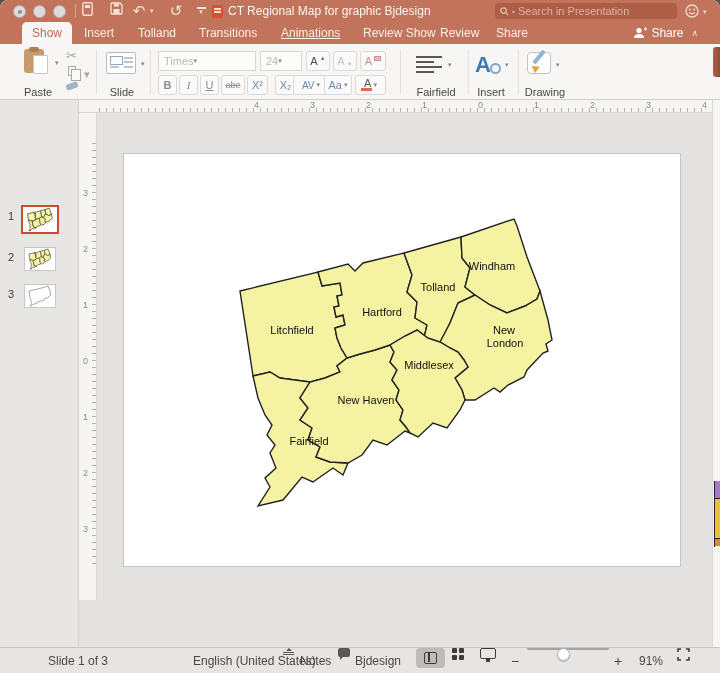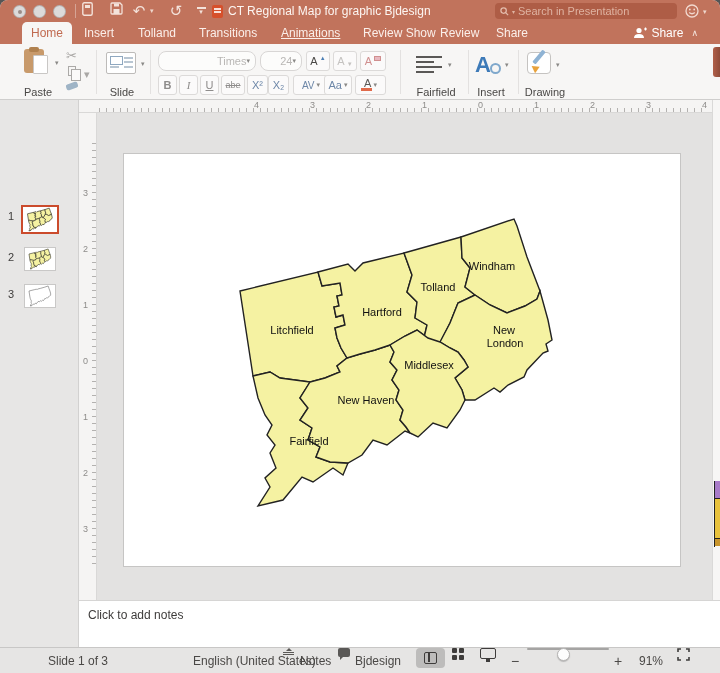--- a/index.html
+++ b/index.html
@@ -47,34 +47,34 @@
   .smallbtn { position:absolute; font-size:11px; color:#A9A7A5; }
   #scissors { left:66px; top:4px; font-size:13px; }
   #copy-icon { left:68px; top:22px; width:8px; height:10px; border:1px solid #ABA9A7; background:#F7F6F5; }
   #copy-icon::after { content:""; position:absolute; left:2px; top:2px; width:8px; height:10px; border:1px solid #ABA9A7; background:#FBFAF9; }
   #copy-caret { left:84px; top:24px; }
   #brush-icon { left:66px; top:39px; width:12px; height:6px; background:#9FB4C6; border-radius:2px; transform:rotate(-20deg); }
   #slides-icon { position:absolute; left:106px; top:8px; width:30px; height:22px; background:#FFFFFF; border:1px solid #BDBBB9; border-radius:2px; }
   #slides-icon::before { content:""; position:absolute; left:3px; top:3px; width:11px; height:7px; border:1px solid #8FA8C0; }
   #slides-icon::after { content:""; position:absolute; left:17px; top:4px; width:9px; height:2px; background:#B9C6D2; box-shadow:0 4px 0 #B9C6D2, -14px 9px 0 #B9C6D2, 0 9px 0 #B9C6D2; }
   #slides-caret { position:absolute; left:141px; top:16px; }
-  .combo { position:absolute; top:7px; height:20px; background:#FCFCFB; border:1px solid #D8D6D5; border-radius:8px; display:flex; align-items:center; justify-content:flex-end; padding:0 5px; font-size:11px; color:#B9B7B5; }
+  .combo { position:absolute; top:7px; height:20px; background:#FCFCFB; border:1px solid #D8D6D5; border-radius:0; display:flex; align-items:center; justify-content:flex-start; padding:0 5px; font-size:11px; color:#B9B7B5; }
   #font-name { left:158px; width:98px; }
   #font-size { left:260px; width:42px; }
   .fmtbtn { position:absolute; height:20px; background:#FBFAFA; border:1px solid #DCDAD9; border-radius:3px; display:flex; align-items:center; justify-content:center; font-size:11px; color:#8E8C8B; gap:2px; }
   .row1 { top:7px; } .row2 { top:31px; }
   #btn-grow { left:306px; width:24px; color:#4A4846; } #btn-grow .up { font-size:6px; color:#4C7FB5; margin-top:-7px; }
   #btn-shrink { left:333px; width:24px; color:#C5C3C1; } #btn-shrink .dn { font-size:6px; color:#C5C3C1; margin-top:5px; }
   #btn-clear { left:360px; width:26px; color:#D08F8F; } #btn-clear .eraser { width:7px; height:5px; background:#E8B8C0; border:1px solid #D08F8F; margin-top:-6px; }
   #btn-bold { left:158px; width:19px; font-weight:bold; }
   #btn-italic { left:179px; width:19px; font-style:italic; font-family:"Liberation Serif",serif; }
   #btn-under { left:200px; width:19px; text-decoration:underline; }
   #btn-strike { left:221px; width:24px; font-size:9px; text-decoration:line-through; }
   #btn-sup { left:247px; width:21px; color:#6D87A8; }
-  #btn-sub { left:268px; width:21px; color:#6D87A8; }
+  #btn-sub { left:275px; width:21px; color:#6D87A8; }
   #btn-spacing { left:293px; width:36px; color:#6D87A8; font-size:10px; }
   #btn-case { left:324px; width:28px; color:#6D87A8; }
   #btn-fontcolor { left:355px; width:31px; color:#5A5856; }
   #btn-fontcolor .bar { position:absolute; left:5px; bottom:3px; width:11px; height:3px; background:#E06A4A; }
   #btn-fontcolor .a { margin-bottom:4px; }
   #para-icon { position:absolute; left:416px; top:12px; width:26px; height:16px; }
   #para-icon .l { height:2px; background:#5A5856; margin-bottom:3px; }
   #para-icon .l.short { width:18px; }
   #para-caret { position:absolute; left:448px; top:17px; }
   #insert-icon { position:absolute; left:475px; top:8px; width:26px; height:24px; }
@@ -210,21 +210,21 @@
           <circle cx="7" cy="7" r="6" fill="none" stroke="#F2D9CF" stroke-width="1.3"></circle>
           <circle cx="4.8" cy="5.5" r="0.9" fill="#F2D9CF"></circle>
           <circle cx="9.2" cy="5.5" r="0.9" fill="#F2D9CF"></circle>
           <path d="M4.2,8.5 Q7,11 9.8,8.5" fill="none" stroke="#F2D9CF" stroke-width="1.2"></path>
         </svg>
     </div>
     <div id="smiley-caret">▾</div>
   </div>
 
   <div id="tabrow">
-    <div id="active-tab">Home</div>
+    <div id="active-tab">Show</div>
     <div class="tab" style="left:84px;">Insert</div>
     <div class="tab" style="left:138px;">Tolland</div>
     <div class="tab" style="left:199px;">Transitions</div>
     <div class="tab" style="left:281px;text-decoration:underline;">Animations</div>
     <div class="tab" style="left:363px;">Review Show</div>
     <div class="tab" style="left:440px;">Review</div>
     <div class="tab" style="left:496px;">Share</div>
     <div id="share">
       <svg width="14" height="12" viewBox="0 0 14 12">
           <circle cx="6" cy="3.5" r="2.6" fill="#FFFFFF"></circle>
@@ -378,23 +378,20 @@
     <text class="map-label" x="366" y="404">New Haven</text>
     <text class="map-label" x="309" y="445">Fairfield</text>
   </svg>
   <div id="vscroll"></div>
   <div id="pencil-sliver">
     <div class="p1"></div>
       <div class="p2"></div>
       <div class="p3"></div>
   </div>
 
-  <div id="notes">
-    <span>Click to add notes</span>
-  </div>
 
   <div id="statusbar">
     <span class="sb" style="left:48px;">Slide 1 of 3</span>
     <span class="sb" style="left:193px;">English (United States)</span>
     <div class="sb" id="sb-notes-icon" style="top:0;">
       <div class="tri"></div>
         <div class="ln"></div>
         <div class="ln"></div>
     </div>
     <span class="sb" style="left:294px;margin-left:6px;">Notes</span>

